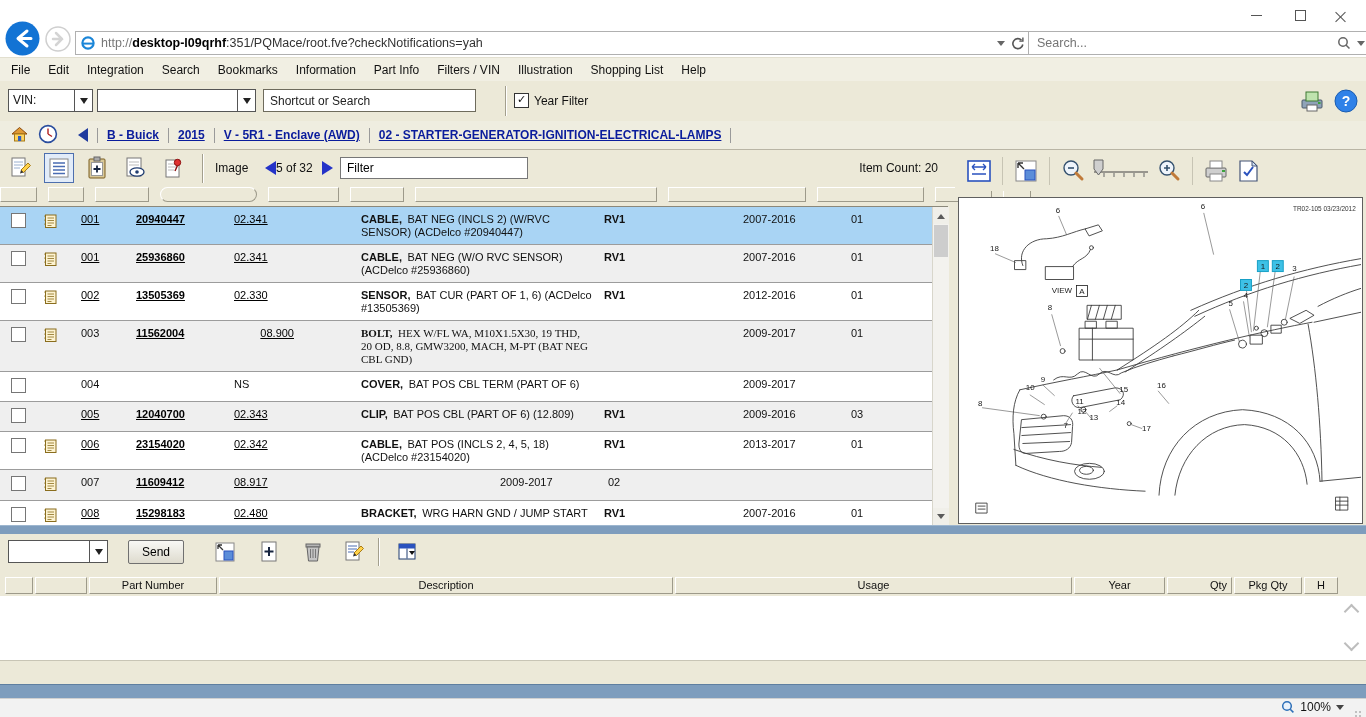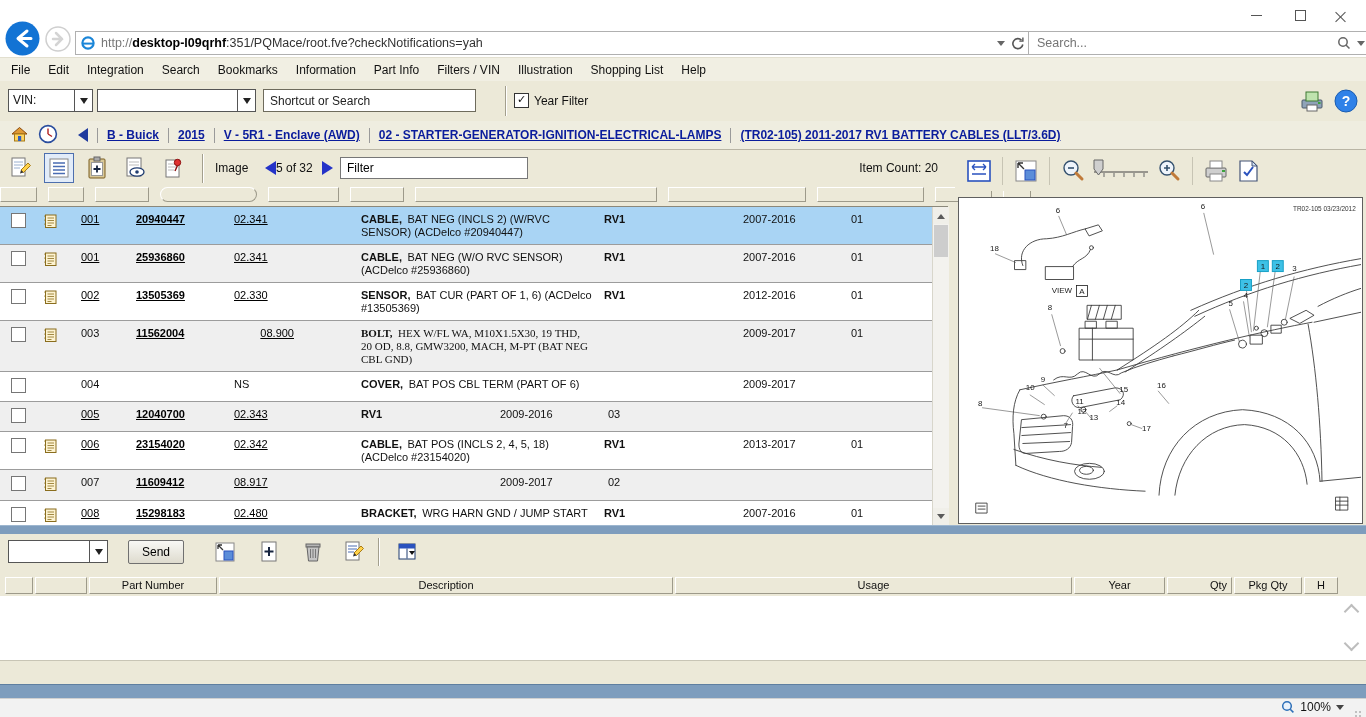--- a/index.html
+++ b/index.html
@@ -212,21 +212,20 @@
   <span id="crumb-links" style="display:flex;align-items:center;gap:9px">
       <span class="bsep"></span>
       <a class="blink">B - Buick</a>
       <span class="bsep"></span>
       <a class="blink">2015</a>
       <span class="bsep"></span>
       <a class="blink">V - 5R1 - Enclave (AWD)</a>
       <span class="bsep"></span>
       <a class="blink">02 - STARTER-GENERATOR-IGNITION-ELECTRICAL-LAMPS</a>
       <span class="bsep"></span>
-      <a class="blink">(TR02-105)   2011-2017   RV1 BATTERY CABLES (LLT/3.6D)</a>
     </span>
 </div>
 
 <div class="abs" id="ltoolbar">
   <span class="tbtn" style="left:6px">
     <svg width="26" height="26">
         <rect x="4" y="3" width="13" height="18" fill="#fff" stroke="#777"></rect>
         <path d="M6,7 h9 M6,10 h9 M6,13 h6" stroke="#9ab0d0"></path>
         <polygon points="13,15 20,8 22.5,10.5 15.5,17.5" fill="#ffd24a" stroke="#a87b16"></polygon>
         <polygon points="13,15 15.5,17.5 12,18.5" fill="#333"></polygon>
@@ -366,20 +365,21 @@
       <div class="tc" style="width: 58px;"></div>
       <div class="tc" style="width: 29px;"></div>
     </div>
     <div class="trow alt">
       <div class="tc" style="width: 38px;"><span class="cbx"></span></div>
       <div class="tc" style="width: 37px;"></div>
       <div class="tc" style="width: 55px;"><span class="u">005</span></div>
       <div class="tc" style="width: 98px;"><span class="u pl">12040700</span></div>
       <div class="tc" style="width: 72px;"><span class="u">02.343</span></div>
       <div class="tc" style="width: 55px;"></div>
+      <div class="tc" style="width: 243px;"><b>CLIP,</b> <span>BAT POS CBL (PART OF 6) (12.809)</span></div>
       <div class="tc" style="width: 139px;"><b>RV1</b></div>
       <div class="tc" style="width: 108px;">2009-2016</div>
       <div class="tc" style="width: 58px;">03</div>
       <div class="tc" style="width: 29px;"></div>
     </div>
     <div class="trow">
       <div class="tc" style="width: 38px;"><span class="cbx"></span></div>
       <div class="tc" style="width: 37px;"><span><svg width="14" height="16">
             <rect x="1.5" y="2" width="10.5" height="12.5" fill="#fdf3d1" stroke="#8a6d1d"></rect>
             <path d="M3.5,5 h6.5 M3.5,7.5 h6.5 M3.5,10 h6.5 M3.5,12.5 h4" stroke="#8a6d1d" stroke-width="0.8"></path>

